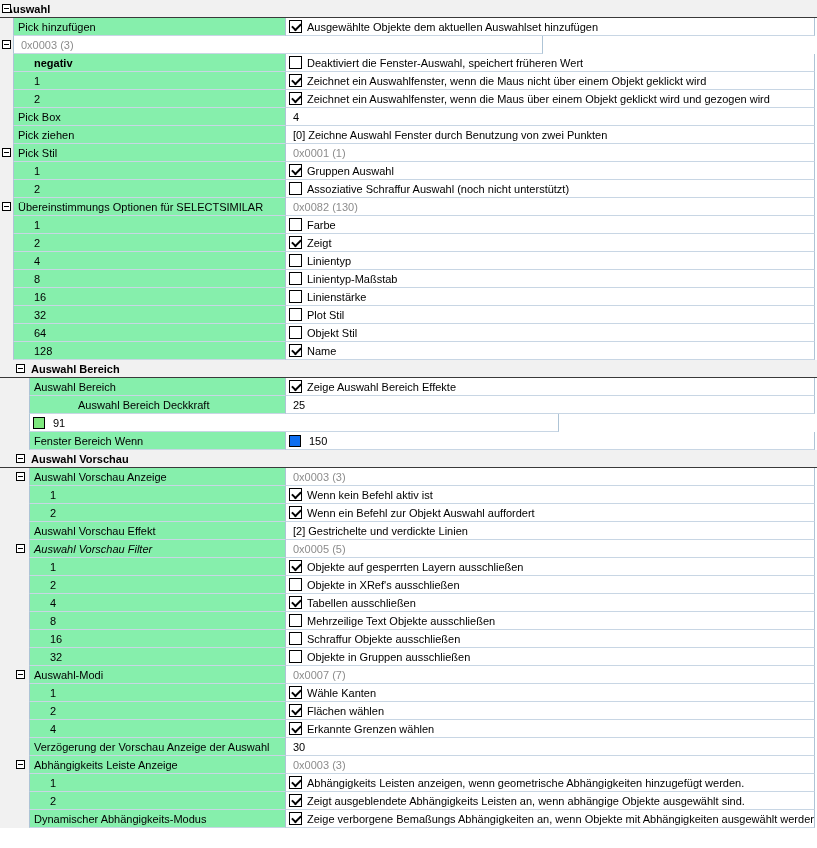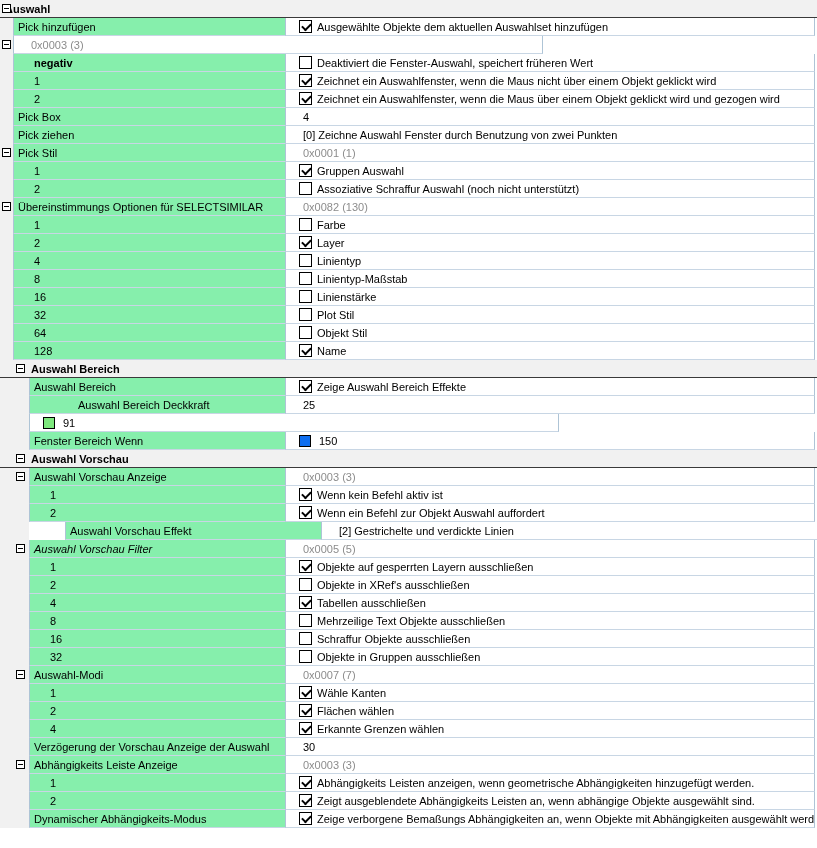--- a/index.html
+++ b/index.html
@@ -18,21 +18,21 @@
   
   .margin{background:#f1f1f1;flex:none;}
   .namecell{
     flex:none;box-sizing:border-box;display:flex;align-items:center;
     border-left:1px solid #aec4d6;border-bottom:1px solid #c8d6e4;
     white-space:nowrap;overflow:hidden;background:#86efac;
   }
   .valuecell{
     flex:none;width:530px;box-sizing:border-box;display:flex;align-items:center;
     border-left:1px solid #aec4d6;border-right:1px solid #aec4d6;border-bottom:1px solid #c8d6e4;
-    padding-left:13px;white-space:nowrap;overflow:hidden;background:#fff;
+    padding-left:3px;white-space:nowrap;overflow:hidden;background:#fff;
   }
   .rightpad{flex:1;background:#fff;}
   .pad4{padding-left:4px;}
   .pad20{padding-left:20px;}
   .graytext{color:#8c8c8c;}
   .blacktext{color:#000;}
   
   .expander{
     position:absolute;top:4px;width:9px;height:9px;box-sizing:border-box;
     border:1px solid #000;background:#fff;z-index:2;cursor:pointer;
@@ -164,21 +164,21 @@
         <span class="cb"></span>
         <span class="cblabel">Farbe</span>
       </div>
       <div class="rightpad"></div>
     </div>
     <div class="row prop">
       <div class="margin" style="width: 13px;"></div>
       <div class="namecell pad20" style="width: 272px;">2</div>
       <div class="valuecell">
         <span class="cb checked"></span>
-        <span class="cblabel">Layer</span>
+        <span class="cblabel">Zeigt</span>
       </div>
       <div class="rightpad"></div>
     </div>
     <div class="row prop">
       <div class="margin" style="width: 13px;"></div>
       <div class="namecell pad20" style="width: 272px;">4</div>
       <div class="valuecell">
         <span class="cb"></span>
         <span class="cblabel">Linientyp</span>
       </div>
@@ -293,21 +293,21 @@
       <div class="margin" style="width: 29px;"></div>
       <div class="namecell pad20" style="width: 256px;">2</div>
       <div class="valuecell">
         <span class="cb checked"></span>
         <span class="cblabel">Wenn ein Befehl zur Objekt Auswahl auffordert</span>
       </div>
       <div class="rightpad"></div>
     </div>
     <div class="row prop">
       <div class="margin" style="width: 29px;"></div>
-      <div class="namecell pad4" style="width: 256px; margin-left: 36px;">Auswahl Vorschau Effekt</div>
+      <div class="namecell pad4" style="width: 256px;">Auswahl Vorschau Effekt</div>
       <div class="valuecell">
         <span class="blacktext pad4">[2] Gestrichelte und verdickte Linien</span>
       </div>
       <div class="rightpad"></div>
     </div>
     <div class="row prop">
       <span class="expander x16"></span>
       <div class="margin" style="width: 29px;"></div>
       <div class="namecell pad4" style="width: 256px; font-style: italic;">Auswahl Vorschau Filter</div>
       <div class="valuecell">

